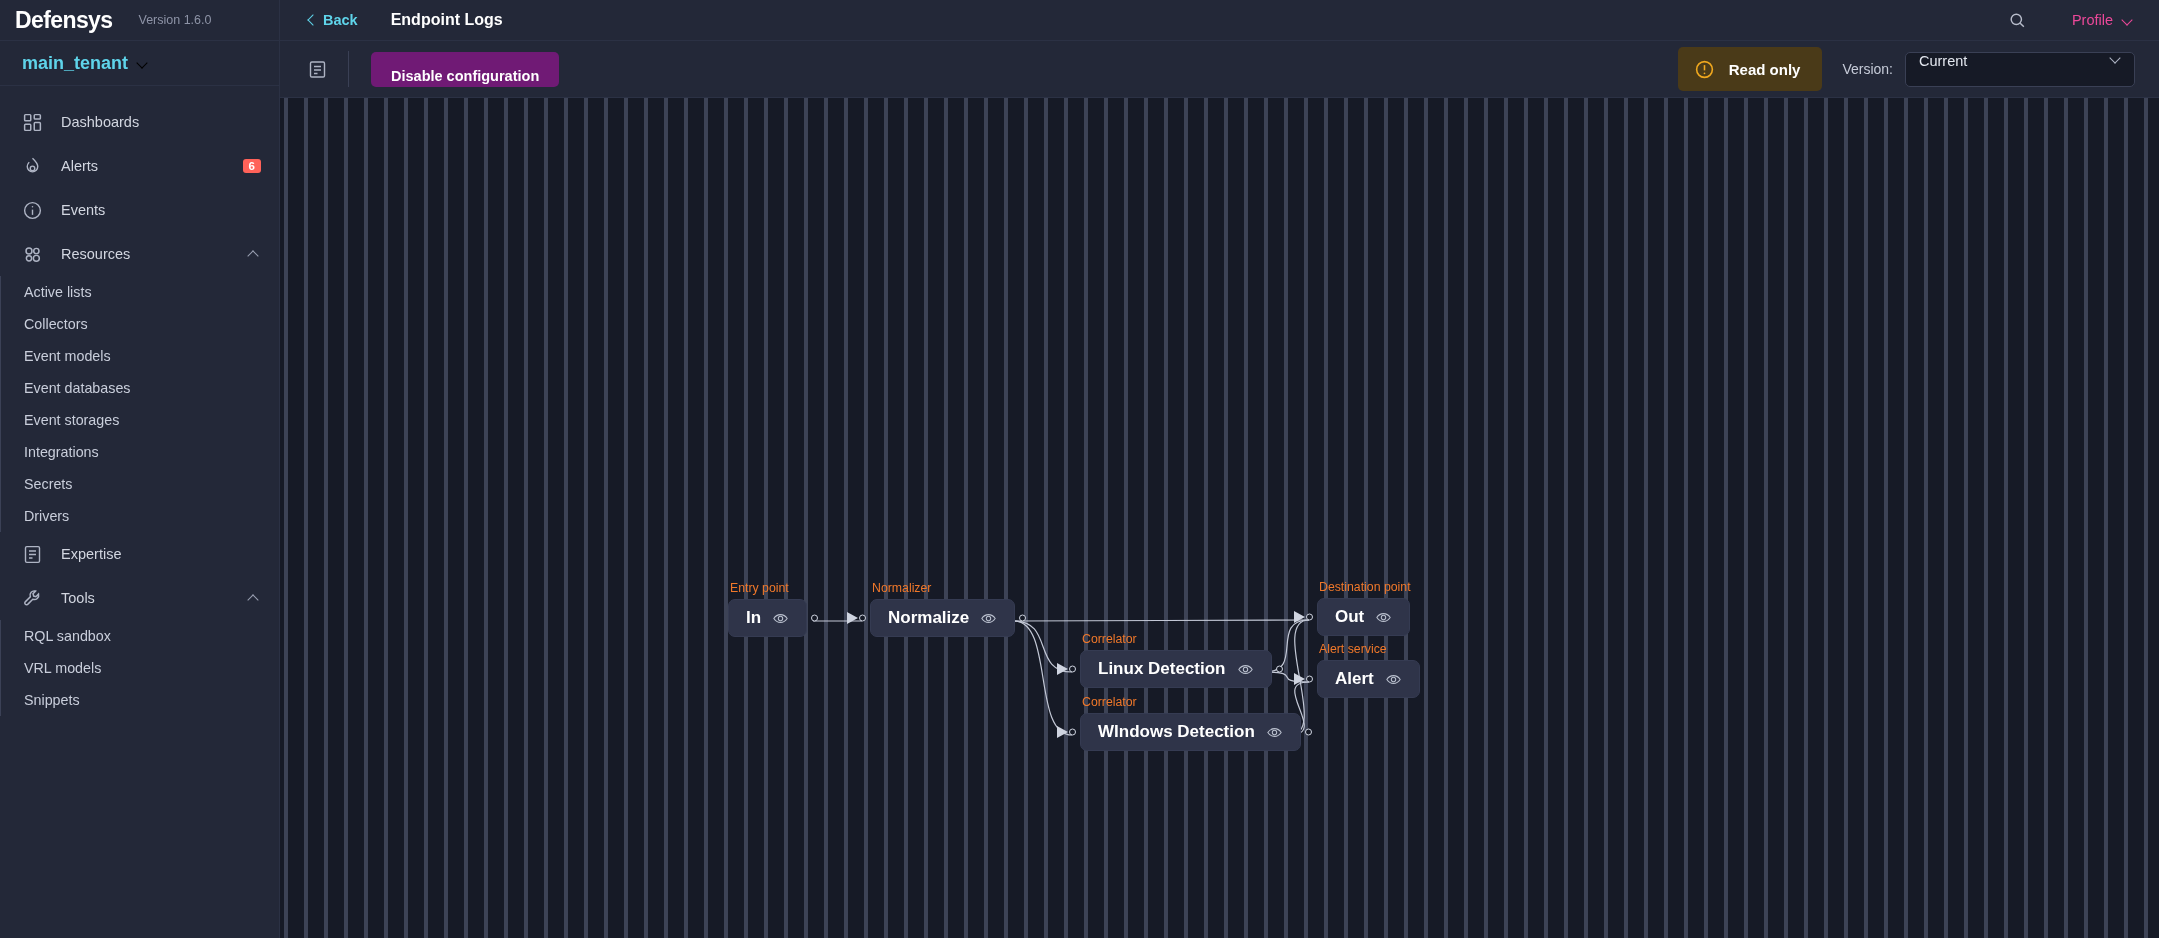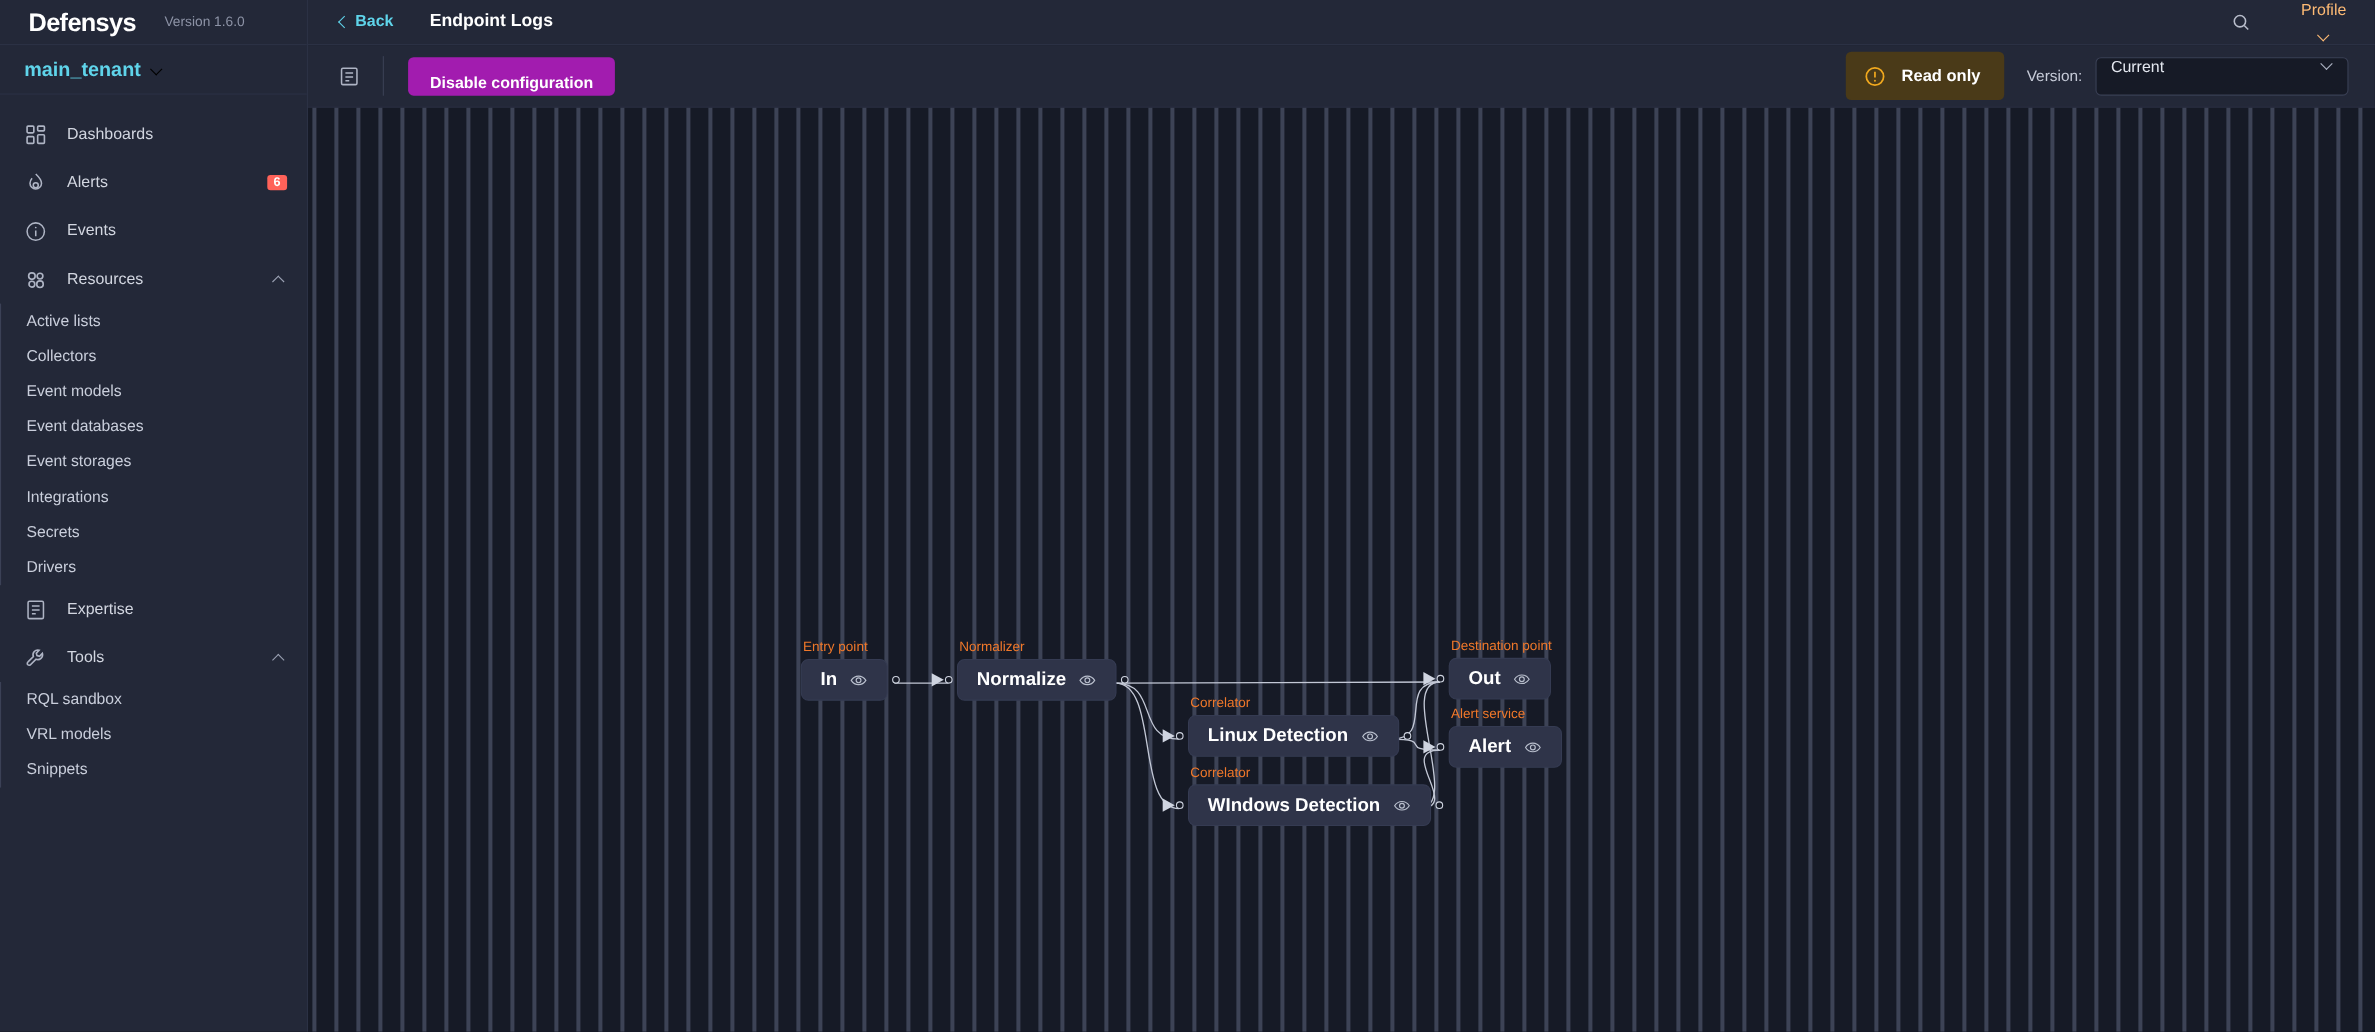--- a/index.html
+++ b/index.html
@@ -15,21 +15,21 @@
   .sidebar {
     width: 280px; height: 938px;
     background: #232838;
     border-right: 1px solid #2b3144;
     flex: 0 0 280px;
     position: relative;
     overflow: hidden;
   }
   .brand-row {
     height: 41px; display: flex; align-items: center;
-    padding-left: 26px; gap: 26px;
+    padding-left: 15px; gap: 26px;
     border-bottom: 1px solid #2b3144;
   }
   .brand-logo {
     color: #ffffff; font-size: 23px; font-weight: 700;
     letter-spacing: -0.6px;
   }
   .brand-version { color: #8d93a6; font-size: 12.5px; }
 
   .tenant-row {
     height: 45px; display: flex; align-items: center;
@@ -84,36 +84,36 @@
   .chev-left::before {
     content:""; position:absolute; left:3px; top:1px; width:7px; height:7px;
     border-left:1.8px solid currentColor; border-bottom:1.8px solid currentColor;
     transform: rotate(45deg);
   }
   .page-title { color: #ffffff; font-size: 16px; font-weight: 600; margin-left: 33px; }
   .topbar-spacer { flex: 1; }
   .topbar-icon { color: #b8bdcb; cursor: pointer; display: flex; align-items:center; }
   .profile-btn {
     display: flex; align-items: center; gap: 9px; margin-left: 45px;
-    color: #fdba74; font-size: 14.5px; cursor: pointer; flex-direction: column;
+    color: #ec4899; font-size: 14.5px; cursor: pointer;
   }
 
   .toolbar {
     height: 57px; background: #232838;
     border-bottom: 1px solid #2b3144;
     display: flex; align-items: center; padding: 0 24px;
     flex: 0 0 57px;
   }
   .toolbar-icon-btn {
     width: 26px; height: 26px; color: #aeb4c4; cursor: pointer;
     display:flex; align-items:center; justify-content:center;
   }
   .toolbar-sep { width: 1px; height: 36px; background: #3a4055; margin: 0 22px 0 18px; }
   .btn-danger {
-    background: #a21caf; color: #ffffff; border: none; border-radius: 5px;
+    background: #701a75; color: #ffffff; border: none; border-radius: 5px;
     font-family: "Liberation Sans", sans-serif;
     font-size: 14.5px; font-weight: 600; padding: 16px 20px; height: 35px;
     cursor: pointer;
   }
   .toolbar-spacer { flex: 1; }
   .readonly-chip {
     display: flex; align-items: center; gap: 14px;
     background: #4a3a18; color: #ffffff; border-radius: 5px;
     height: 44px; padding: 0 22px 0 16px;
     font-size: 15px; font-weight: 700;

